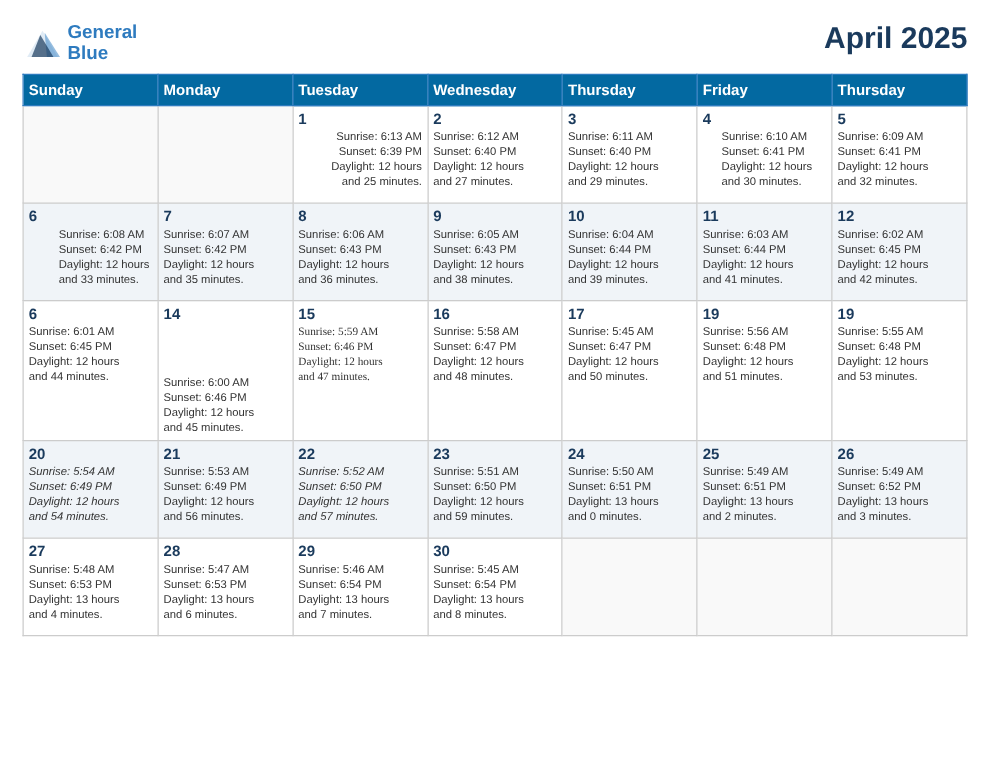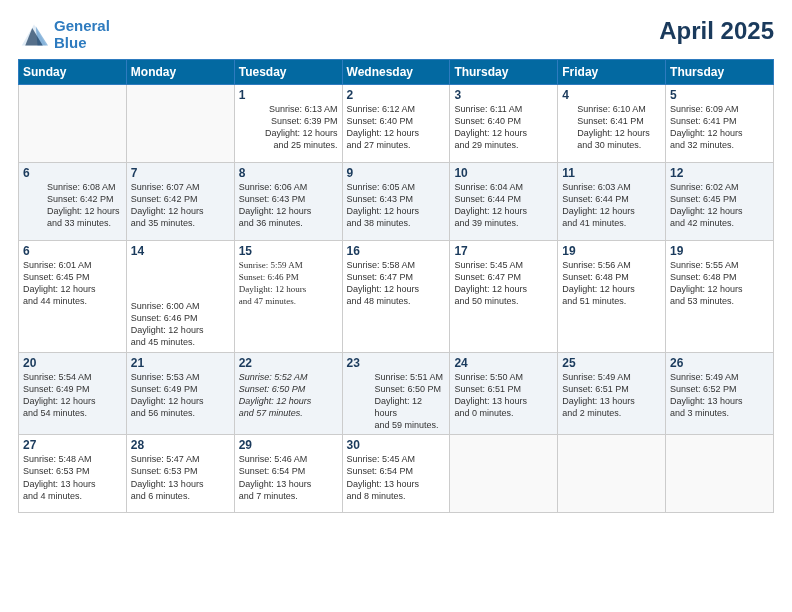--- a/index.html
+++ b/index.html
@@ -270,42 +270,42 @@
             <span class="day-num">19</span>
             <div class="cell-text" style="white-space: pre-line;">Sunrise: 5:55 AM
 Sunset: 6:48 PM
 Daylight: 12 hours
 and 53 minutes.</div>
           </td>
         </tr>
         <tr class="row-shaded">
           <td>
             <span class="day-num">20</span>
-            <div class="cell-text" style="white-space: pre-line;">Sunrise: 5:54 AM
+            <div class="cell-text" style="white-space: pre-line; font-style: italic;">Sunrise: 5:54 AM
 Sunset: 6:49 PM
 Daylight: 12 hours
 and 54 minutes.</div>
           </td>
           <td>
             <span class="day-num">21</span>
             <div class="cell-text" style="white-space: pre-line;">Sunrise: 5:53 AM
 Sunset: 6:49 PM
 Daylight: 12 hours
 and 56 minutes.</div>
           </td>
           <td>
             <span class="day-num">22</span>
             <div class="cell-text" style="white-space: pre-line; font-style: italic;">Sunrise: 5:52 AM
 Sunset: 6:50 PM
 Daylight: 12 hours
 and 57 minutes.</div>
           </td>
           <td>
             <span class="day-num">23</span>
-            <div class="cell-text" style="white-space: pre-line; margin-left: 28px;">Sunrise: 5:51 AM
+            <div class="cell-text" style="white-space: pre-line;">Sunrise: 5:51 AM
 Sunset: 6:50 PM
 Daylight: 12 hours
 and 59 minutes.</div>
           </td>
           <td>
             <span class="day-num">24</span>
             <div class="cell-text" style="white-space: pre-line;">Sunrise: 5:50 AM
 Sunset: 6:51 PM
 Daylight: 13 hours
 and 0 minutes.</div>

